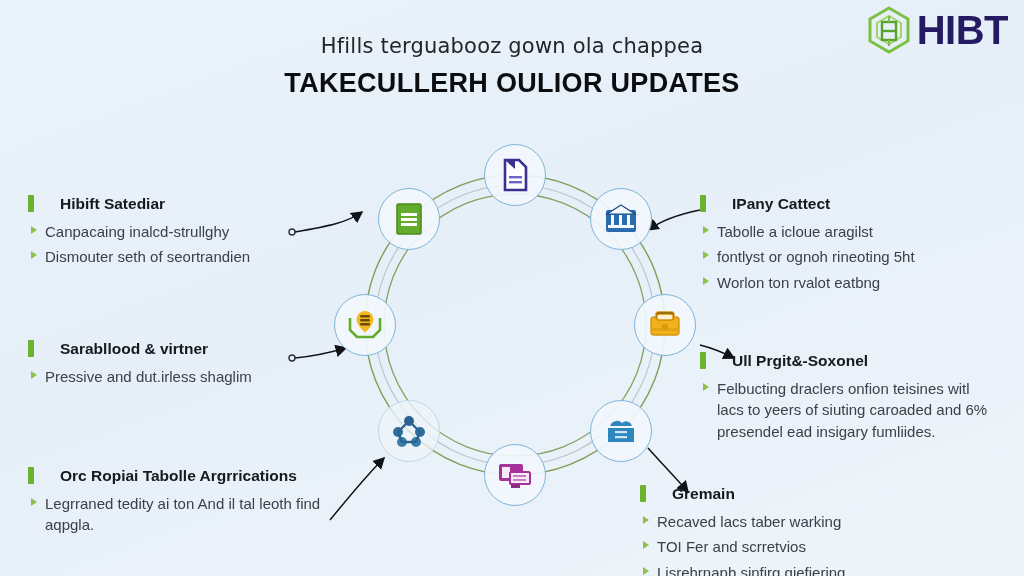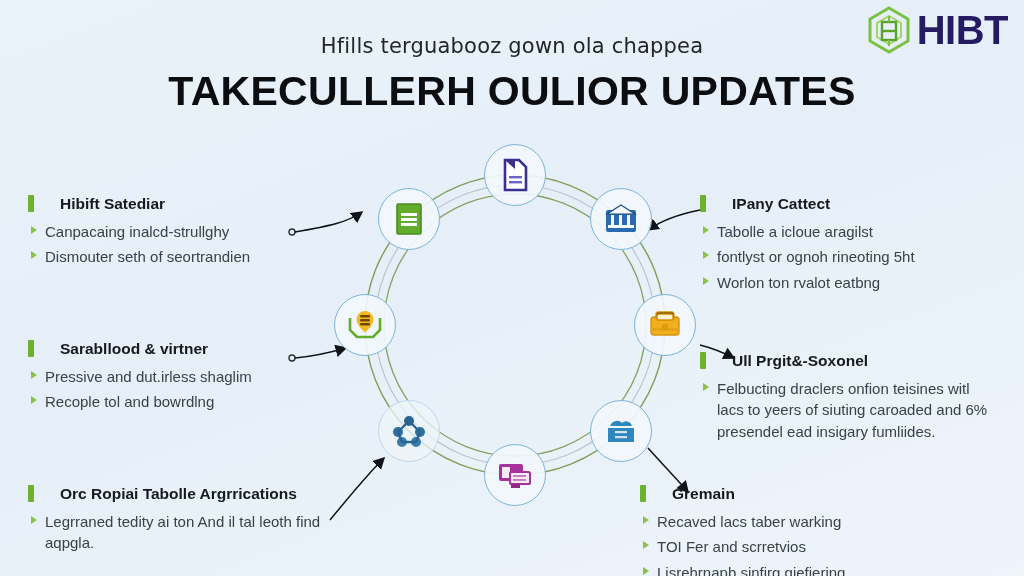--- a/index.html
+++ b/index.html
@@ -50,21 +50,21 @@
   }
   #header .kicker {
     font-family: "DejaVu Sans", sans-serif;
     font-size: 21px;
     font-weight: 400;
     color: #22262b;
     letter-spacing: 0.2px;
     margin: 6px 0 10px 0;
   }
   #header .title {
-    font-size: 41px;
+    font-size: 27px;
     font-weight: bold;
     color: #0b0d10;
     letter-spacing: 0.3px;
     margin: 0;
   }
 
   
   .col {
     position: absolute;
     width: 300px;
@@ -328,28 +328,24 @@
   <div class="block" style="top:340px;">
     <div class="head">
       <span class="bar"></span>
       <span class="head-text">Sarabllood &amp; virtner</span>
     </div>
     <ul>
       <li>
         <span class="tri"></span>
         <span class="txt">Pressive and dut.irless shaglim</span>
       </li>
-      <li>
-        <span class="tri"></span>
-        <span class="txt">Recople tol and bowrdlng</span>
-      </li>
-    </ul>
-  </div>
-
-  <div class="block" style="top:485px; width:310px;">
+    </ul>
+  </div>
+
+  <div class="block" style="top:467px; width:310px;">
     <div class="head">
       <span class="bar"></span>
       <span class="head-text">Orc Ropiai Tabolle Argrrications</span>
     </div>
     <ul>
       <li>
         <span class="tri"></span>
         <span class="txt">Legrraned tedity ai ton And il tal leoth find aqpgla.</span>
       </li>
     </ul>

